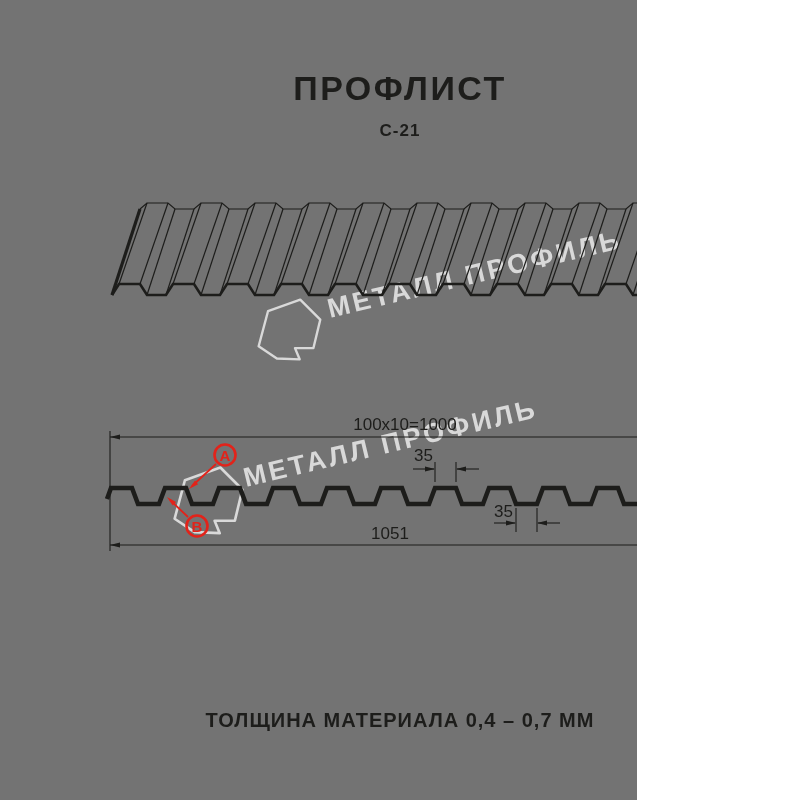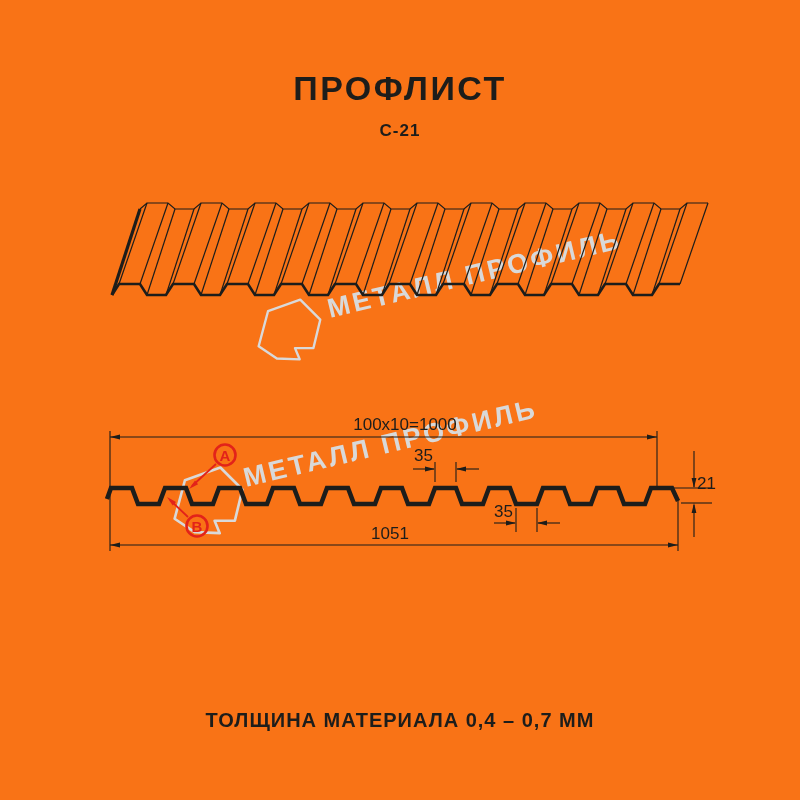--- a/index.html
+++ b/index.html
@@ -1,16 +1,16 @@
 <!DOCTYPE html>
 <html style="--red: #e2231a; --line: #1d1d1b; --wm: #d9d9d9;"><head>
 <meta charset="utf-8">
 <style>
   html,body{margin:0;padding:0;background:#ffffff;}
-  .stage{position:relative;width:800px;height:800px;background:#f97316;overflow:hidden;
+  .stage{position:relative;width:637px;height:800px;background:#737373;overflow:hidden;
          font-family:"Liberation Sans",sans-serif;}
   svg text{fill:var(--line,#1d1d1b);}
   .title{font-size:34px;font-weight:bold;letter-spacing:2.5px;}
   .subtitle{font-size:17px;font-weight:600;letter-spacing:1px;}
   .footer{font-size:20px;font-weight:600;letter-spacing:1px;}
   .dim{font-size:17px;}
   .mid{text-anchor:middle;}
   .end{text-anchor:end;}
   .marker-letter{font-size:15px;font-weight:bold;fill:var(--red,#e2231a);text-anchor:middle;}
   .marker-circle{fill:none;stroke:var(--red,#e2231a);stroke-width:2.6px;}

